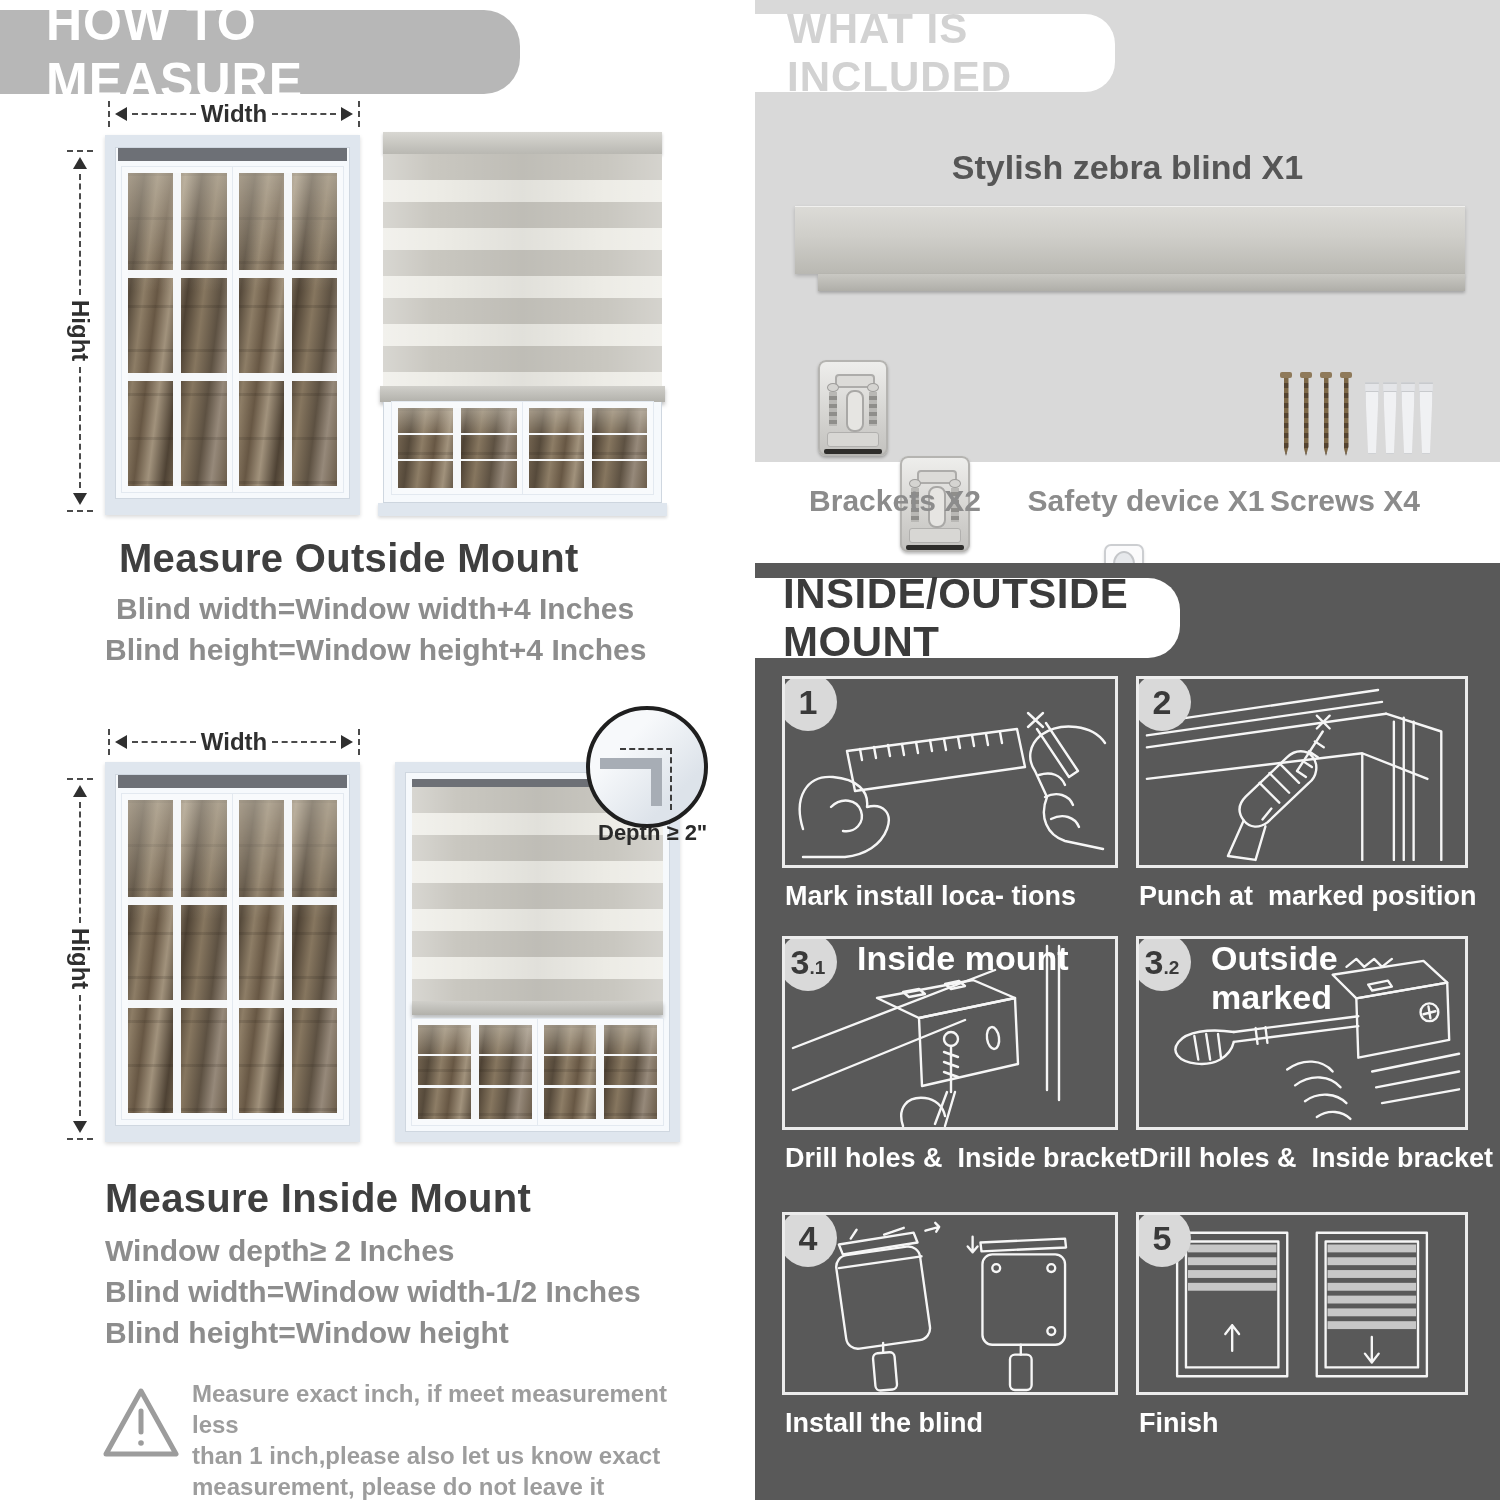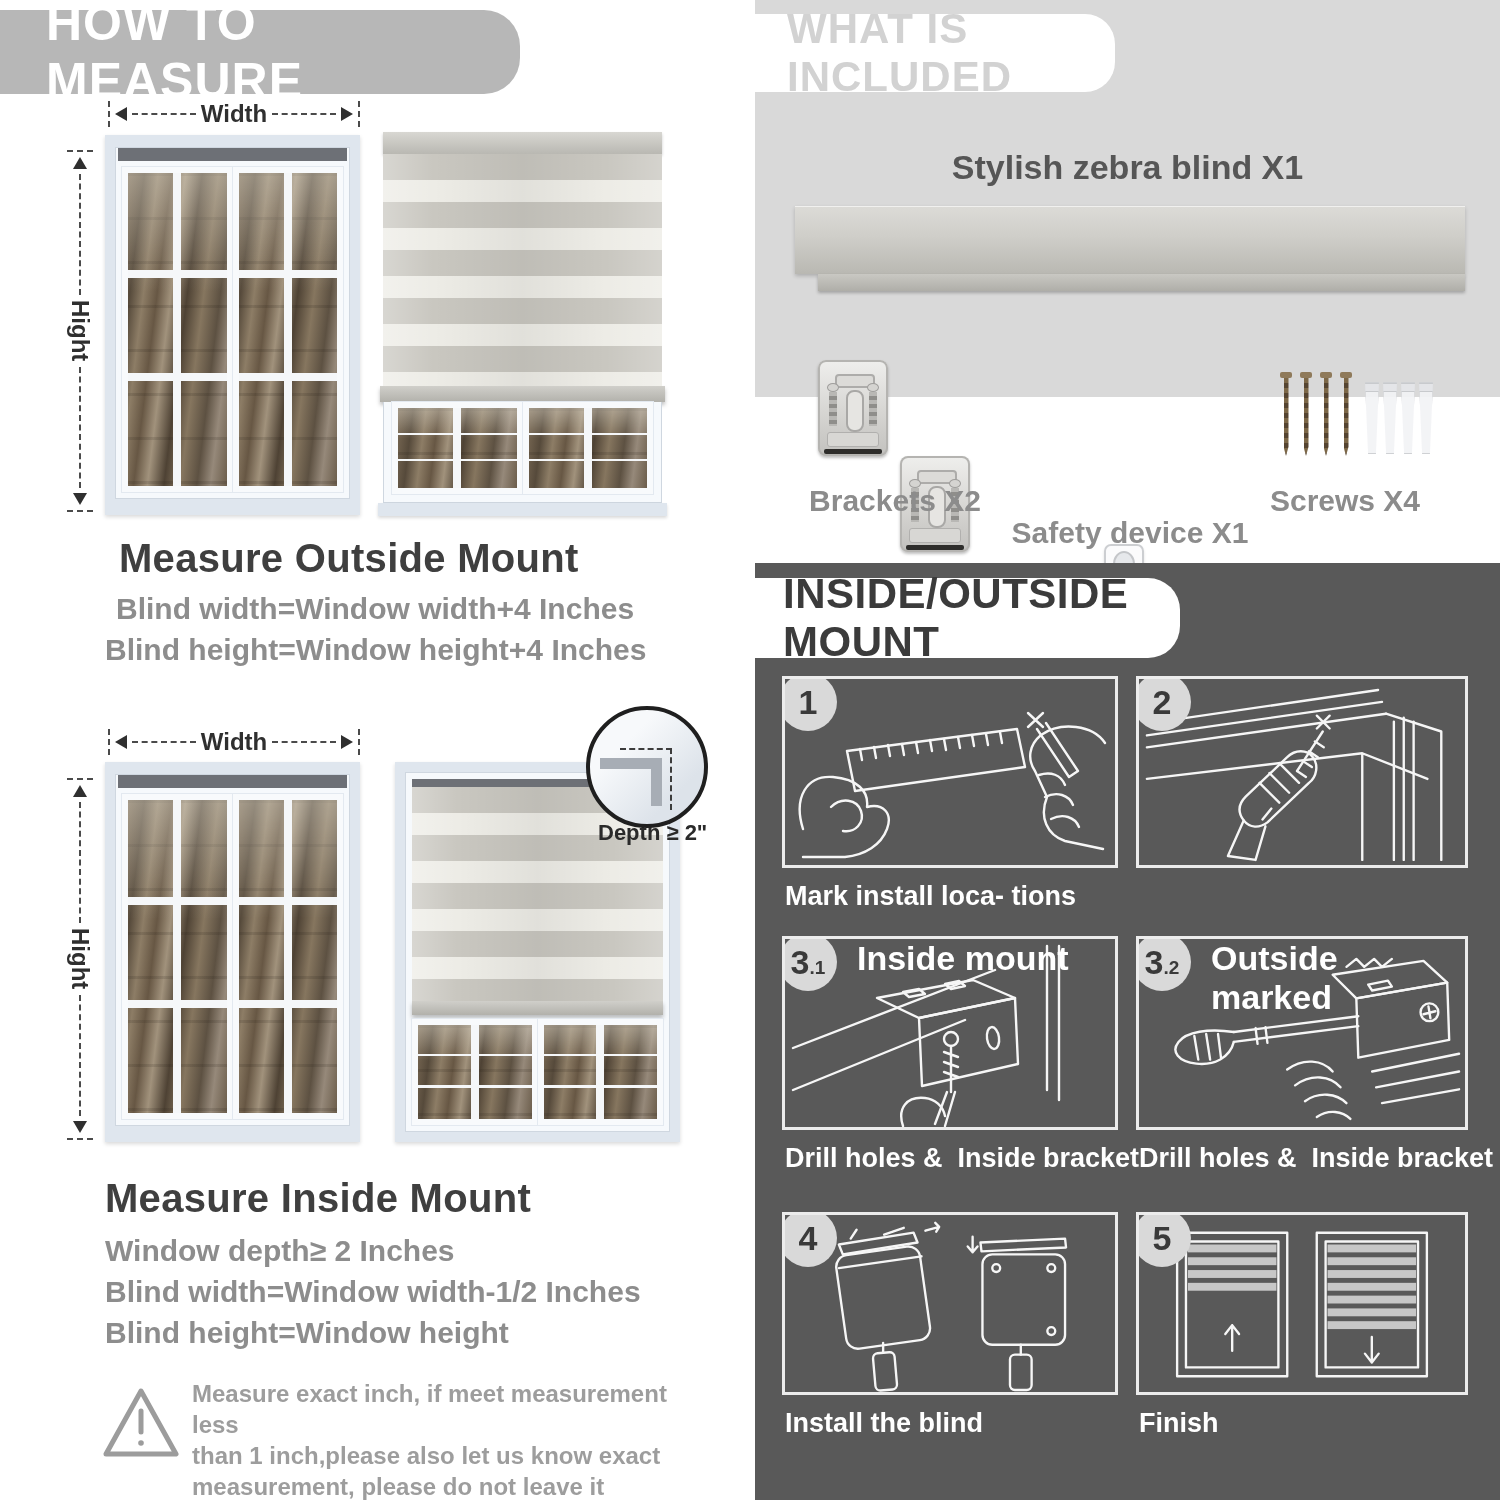--- a/index.html
+++ b/index.html
@@ -4,21 +4,21 @@
 <style>
   html,body{margin:0;padding:0;}
   body{width:1500px;height:1500px;position:relative;overflow:hidden;
        font-family:"Liberation Sans",sans-serif;background:#ffffff;}
   .abs{position:absolute;}
 
   
   .badge-how{left:0;top:10px;width:520px;height:84px;background:#b7b7b7;
     border-radius:0 36px 36px 0;display:flex;align-items:center;padding-left:46px;box-sizing:border-box;}
   .badge-how span{color:#ffffff;font-size:50px;font-weight:700;letter-spacing:1px;}
-  .sec-light{left:755px;top:0;width:745px;height:397px;background:#d9d9d9;}
+  .sec-light{left:755px;top:0;width:745px;height:462px;background:#d9d9d9;}
   .badge-included{left:0;top:14px;width:360px;height:78px;background:#ffffff;
     border-radius:0 30px 30px 0;display:flex;align-items:center;padding-left:32px;box-sizing:border-box;}
   .badge-included span{color:#d2d2d2;font-size:42px;font-weight:700;letter-spacing:1px;}
   .sec-dark{left:755px;top:563px;width:745px;height:937px;background:#595959;}
   .badge-mount{left:0;top:15px;width:425px;height:80px;background:#ffffff;
     border-radius:0 32px 32px 0;display:flex;align-items:center;padding-left:28px;box-sizing:border-box;}
   .badge-mount span{color:#3b3b3b;font-size:42px;font-weight:700;letter-spacing:.5px;}
 
   
   .harrow{display:flex;align-items:center;gap:5px;color:#2f2f2f;font-weight:700;font-size:24px;}
@@ -291,21 +291,21 @@
       </div>
   </div>
   <div class="abs" style="left:610px;top:382px;display:flex;gap:4px;">
     <div class="anchor" style="height:72px;"></div>
     <div class="anchor" style="height:72px;"></div>
     <div class="anchor" style="height:72px;"></div>
     <div class="anchor" style="height:72px;"></div>
   </div>
 
   <div class="abs item-label" style="left:35px;top:484px;width:210px;">Brackets X2</div>
-  <div class="abs item-label" style="left:255px;top:484px;width:240px;margin-top:32px;">Safety device X1</div>
+  <div class="abs item-label" style="left:271px;top:484px;width:240px;">Safety device X1</div>
   <div class="abs item-label" style="left:500px;top:484px;width:180px;">Screws X4</div>
 </div>
 
 <div class="abs sec-dark">
   <div class="abs badge-mount">
     <span>INSIDE/OUTSIDE MOUNT</span>
   </div>
 
   <div class="panel" style="left:27px;top:113px;width:336px;height:192px;">
     <svg viewBox="0 0 330 186">
@@ -341,20 +341,21 @@
         <path d="M122,104 L142,124 M132,94 L152,114 M142,84 L162,104"></path>
         <path d="M106,142 L90,178 M128,148 L118,182 M90,178 L118,182"></path>
         <path d="M134,130 l-9,11"></path>
       </g>
     </svg>
     <div class="numc">
         <span class="n">2</span>
         <span class="s"></span>
       </div>
   </div>
+  <div class="cap" style="left:384px;top:318px;">Punch at  marked position</div>
 
   <div class="panel" style="left:27px;top:373px;width:336px;height:194px;">
     <svg viewBox="0 0 330 186">
       <g class="lineart">
         <path d="M8,108 L210,30 M262,6 L262,150 M274,6 L274,160 M8,150 L180,80"></path>
         <path d="M92,58 L188,40 L230,58 L134,78 Z"></path>
         <path d="M118,52 l16,-3 l6,5 l-16,3 Z M160,44 l14,-3 l6,5 l-14,3 Z"></path>
         <path d="M134,78 L230,58 L233,124 L137,146 Z"></path>
         <ellipse cx="208" cy="98" rx="6" ry="11" transform="rotate(-8 208 98)"></ellipse>
         <circle cx="166" cy="99" r="7"></circle>

